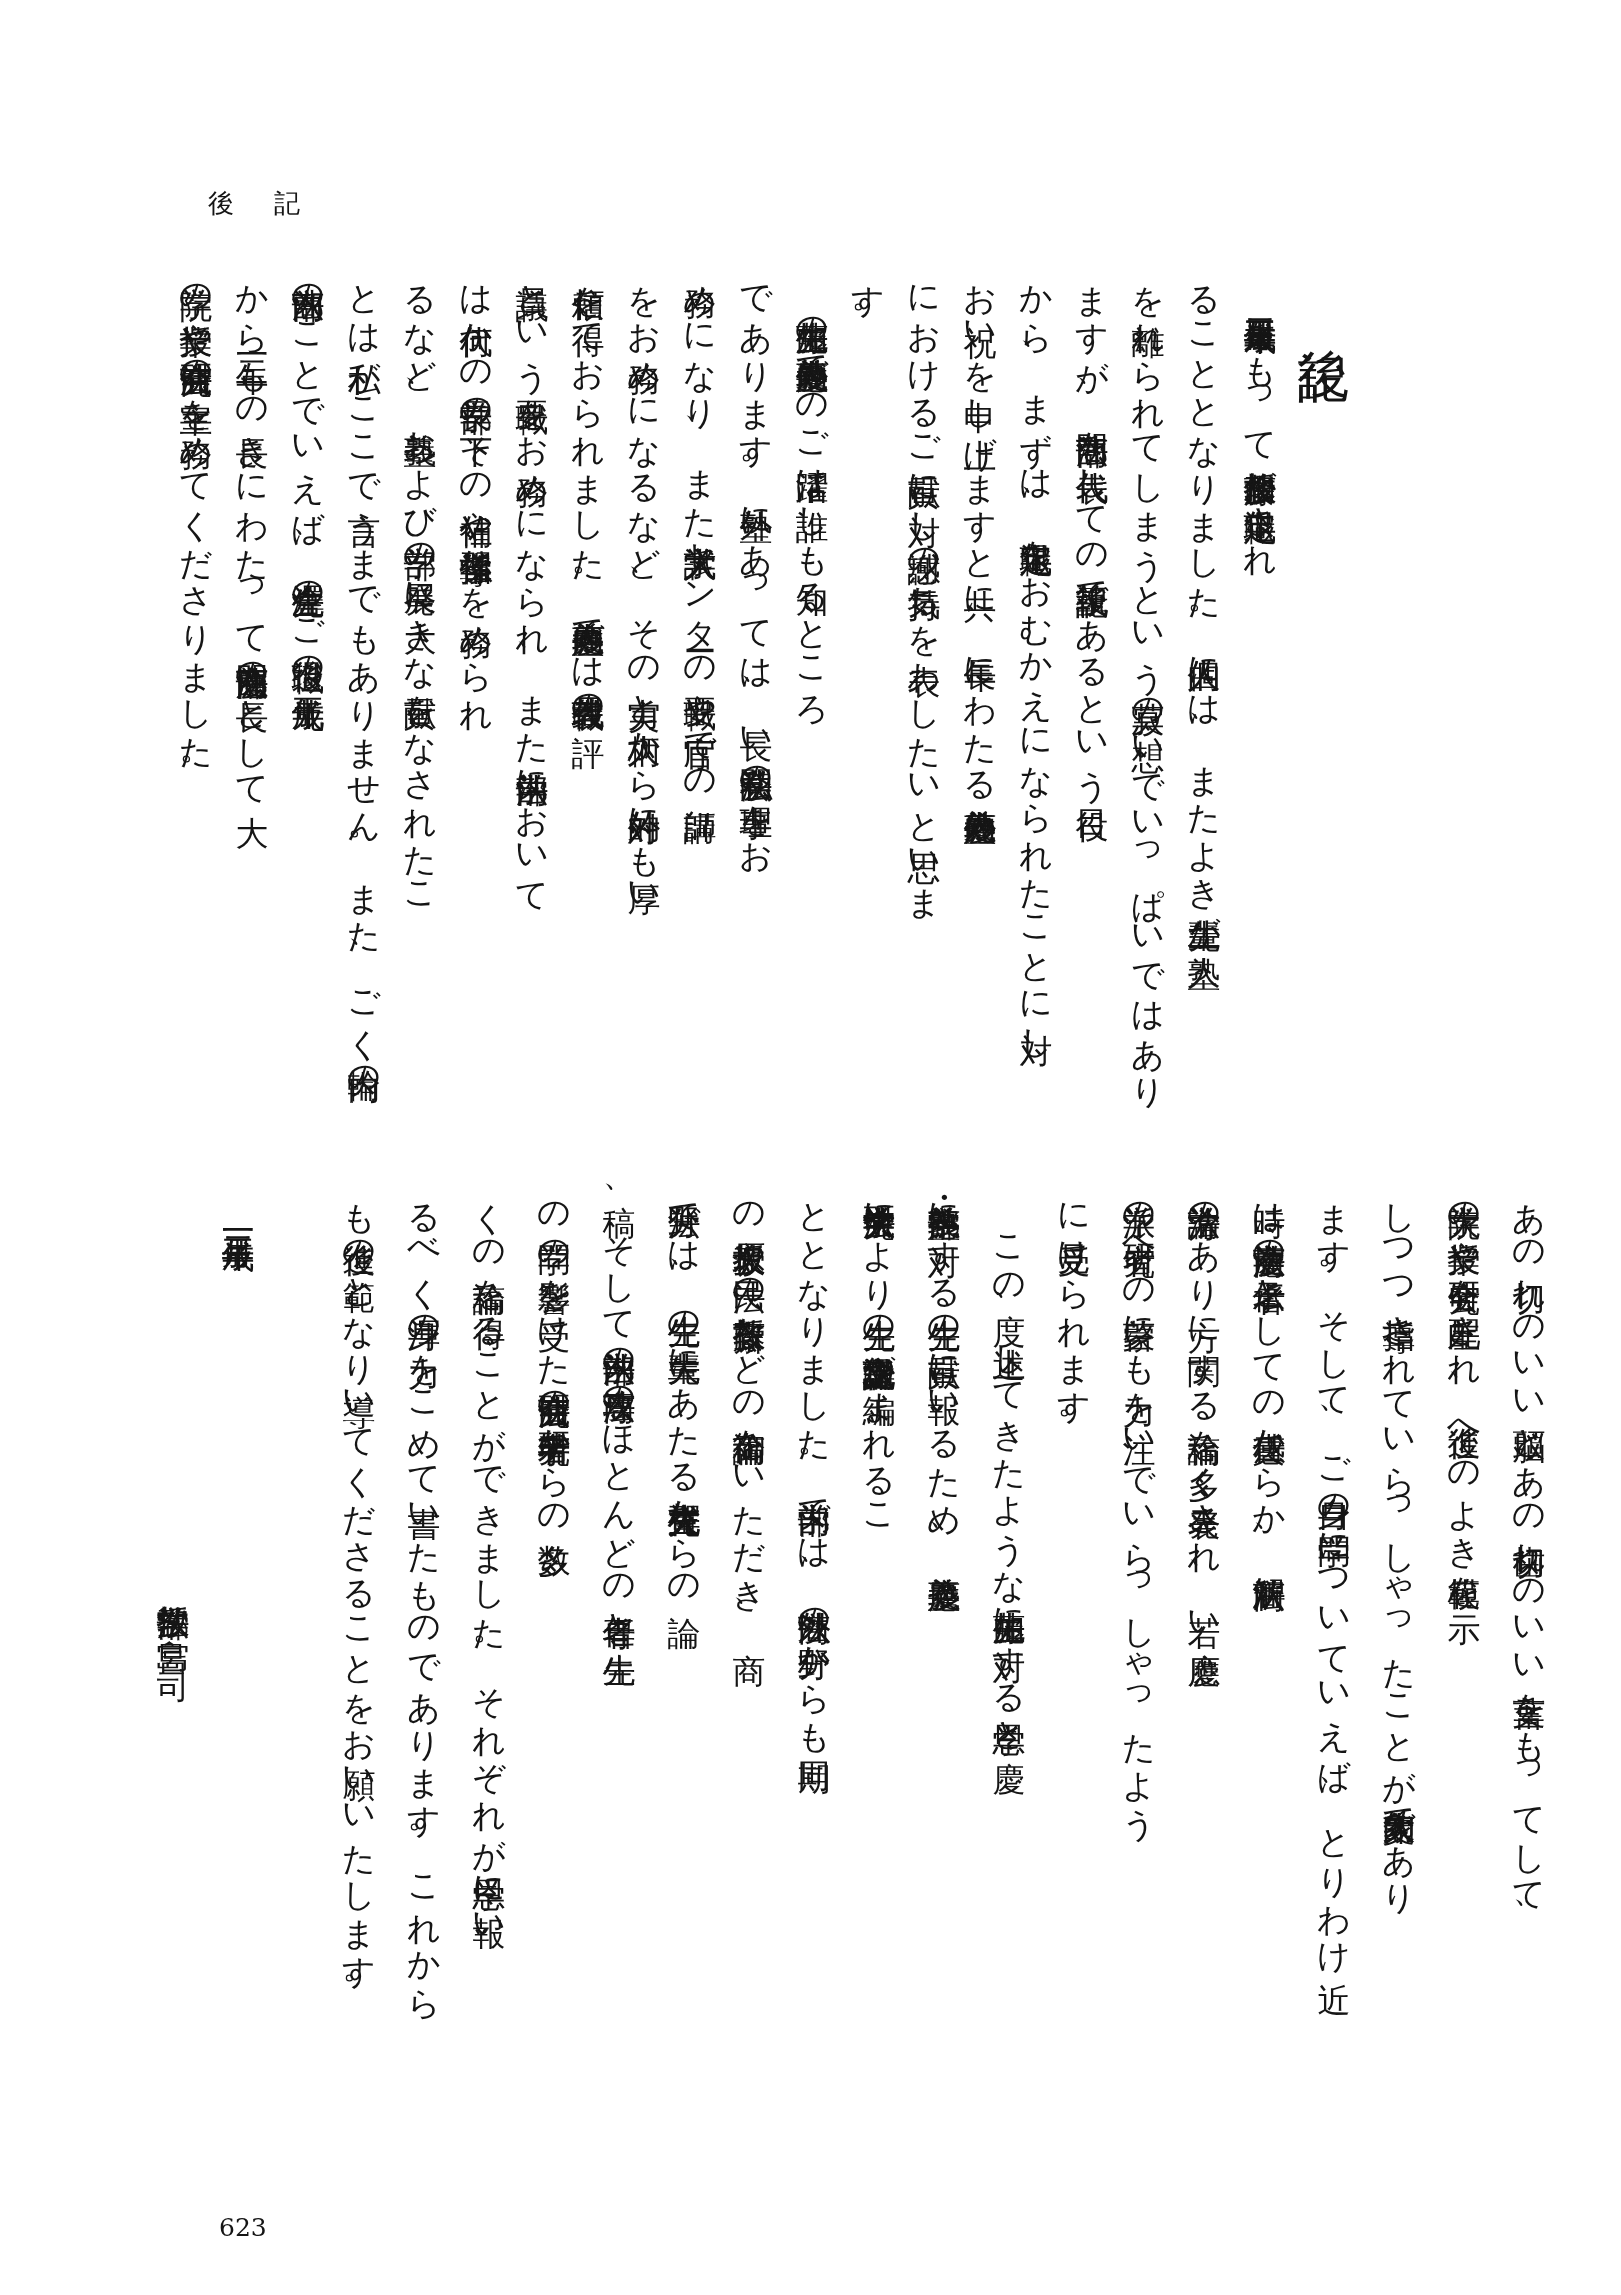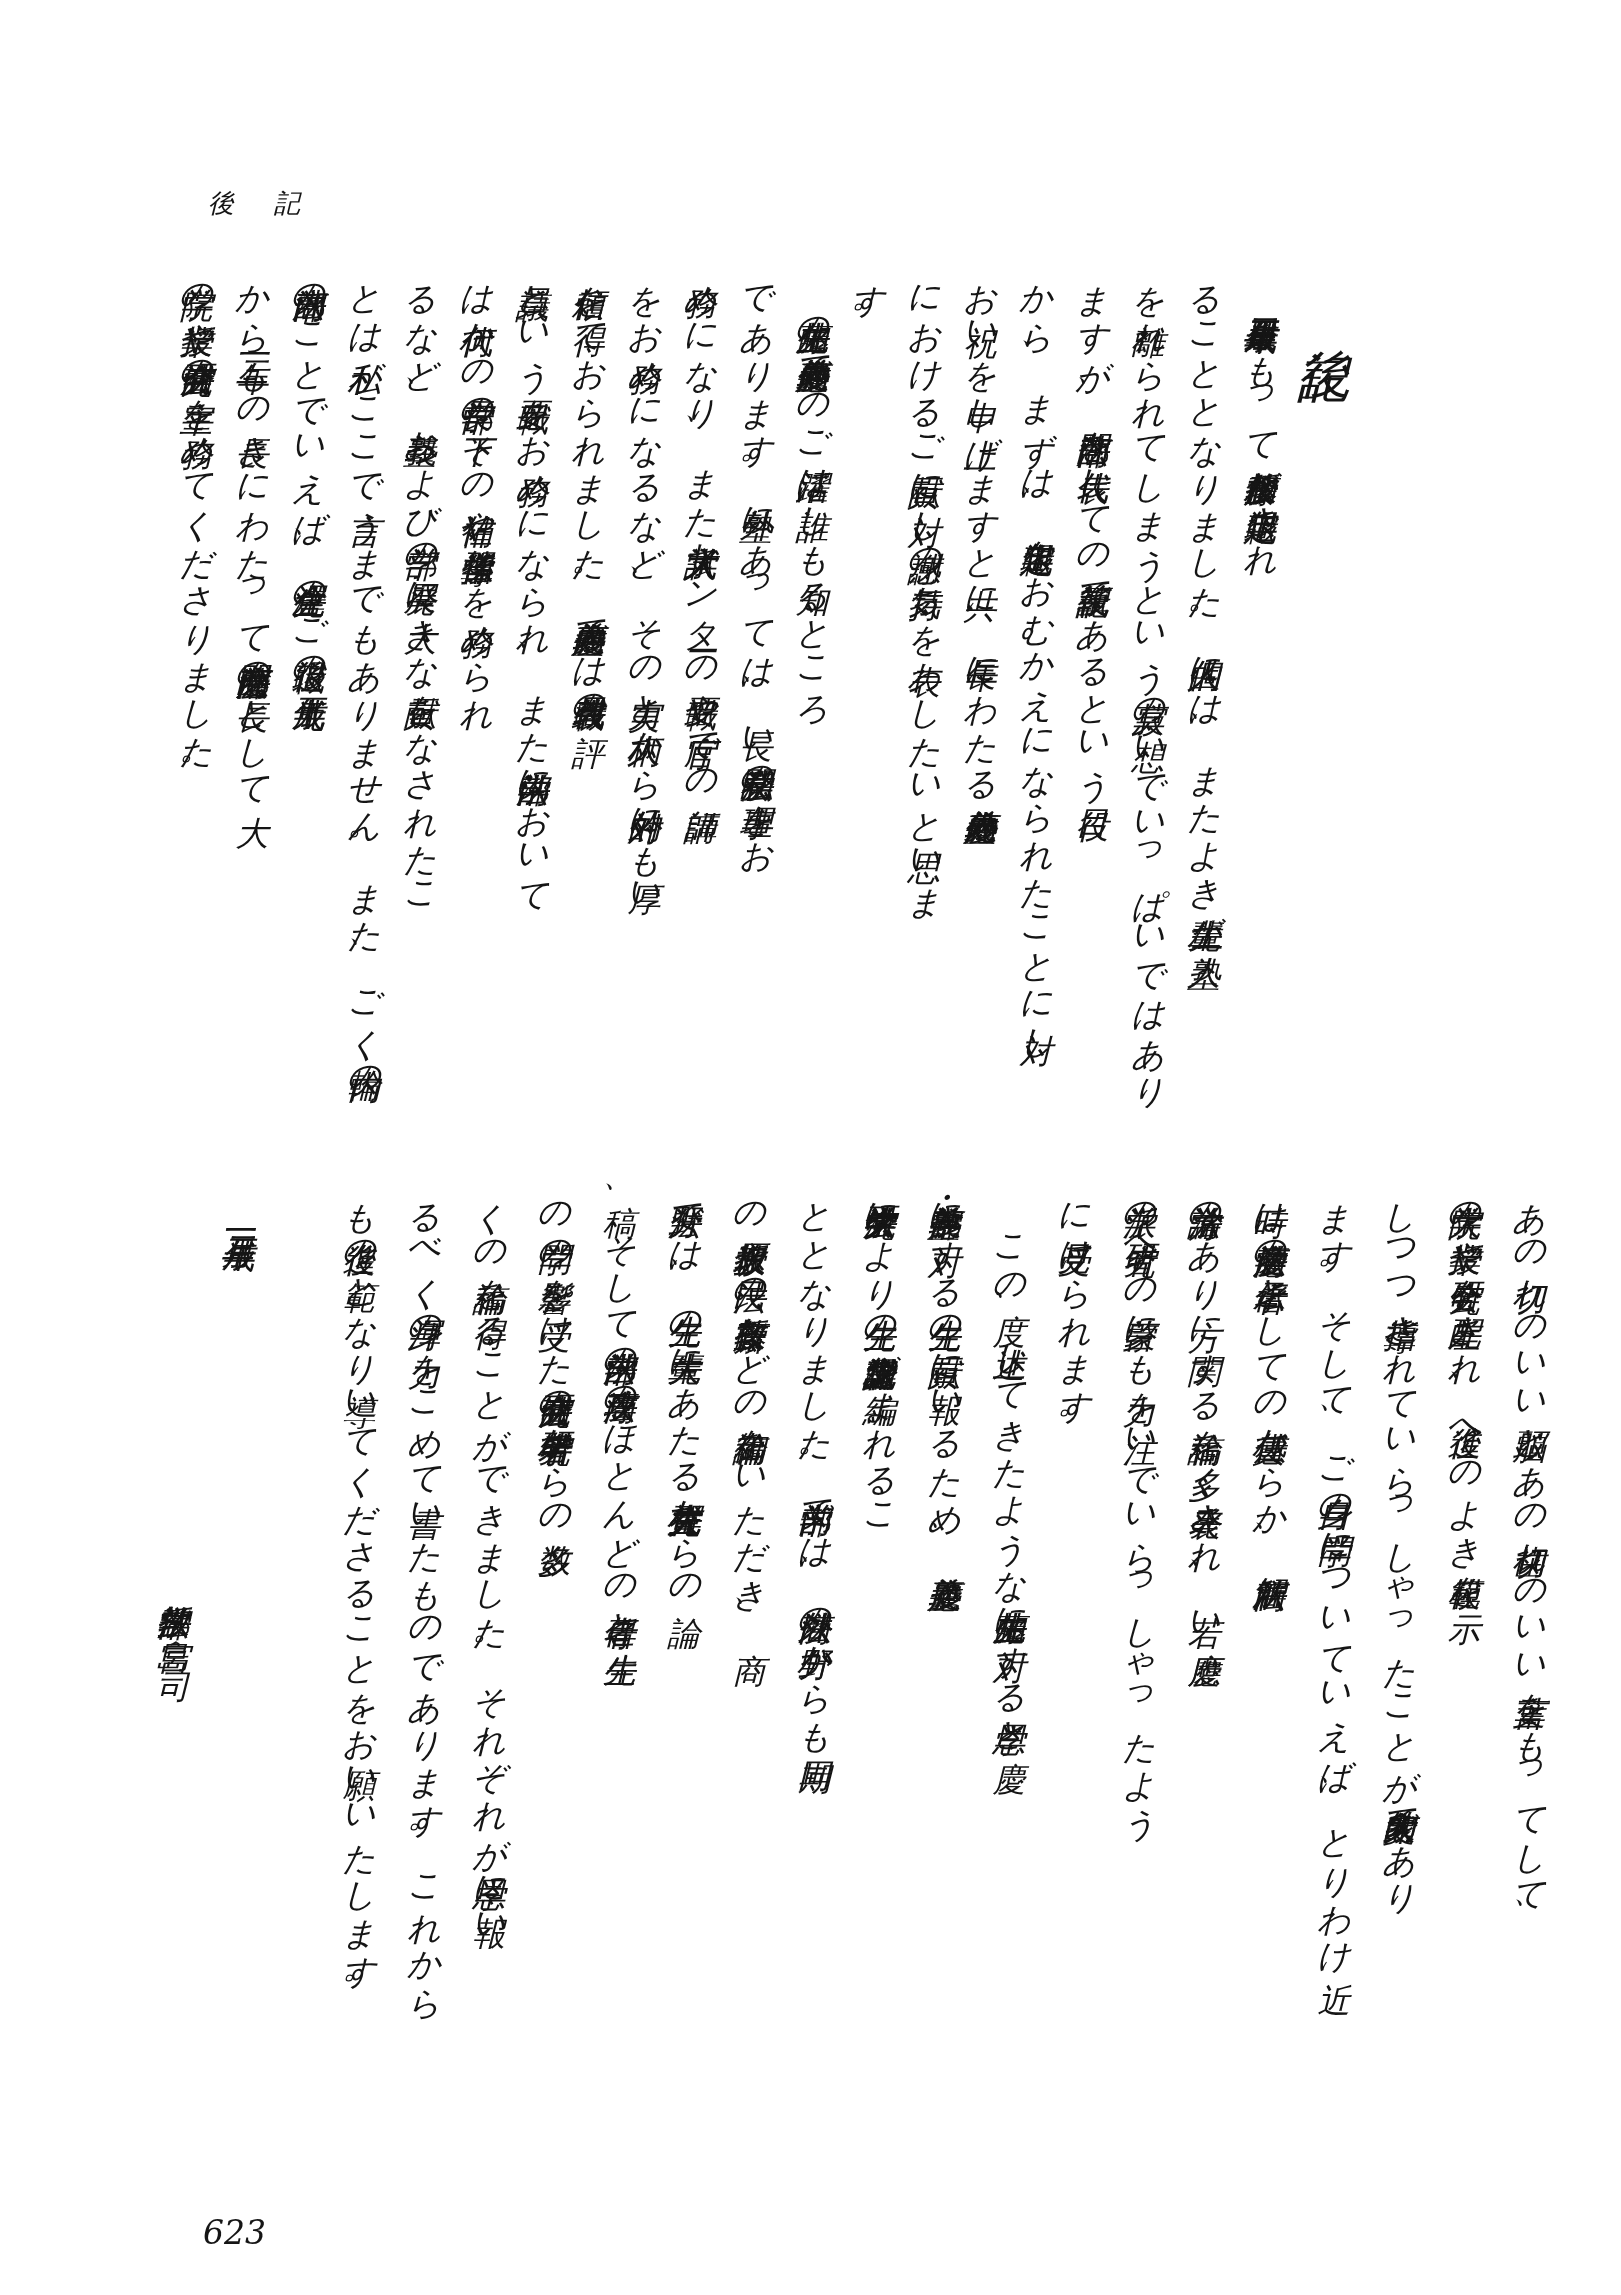--- a/index.html
+++ b/index.html
@@ -5,21 +5,20 @@
   * { margin: 0; padding: 0; box-sizing: border-box; }
   html, body { background: #ffffff; }
   .page {
     position: relative;
     width: 1621px;
     height: 2295px;
     background: #ffffff;
     color: #151515;
     font-family: "DejaVu Serif", "Liberation Serif", serif;
     overflow: hidden;
-    font-style: italic;
   }
   .vtext {
     writing-mode: vertical-rl;
     text-orientation: upright;
     white-space: pre;
   }
   .running-head {
     position: absolute;
     top: 186px;
     left: 208px;
@@ -60,23 +59,23 @@
   .signature-line {
     position: absolute;
     top: 1180px;
     right: 1415px;
     font-size: 33px;
     line-height: 65px;
     padding-top: 400px;
   }
   .page-number {
     position: absolute;
-    left: 203px;
+    left: 219px;
     top: 2213px;
-    font-size: 33px;
+    font-size: 25px;
   }
 </style>
 </head>
 <body>
 
 <div class="page">
 
   <div class="running-head">後　記</div>
 
   <div class="main-title vtext">後記</div>

